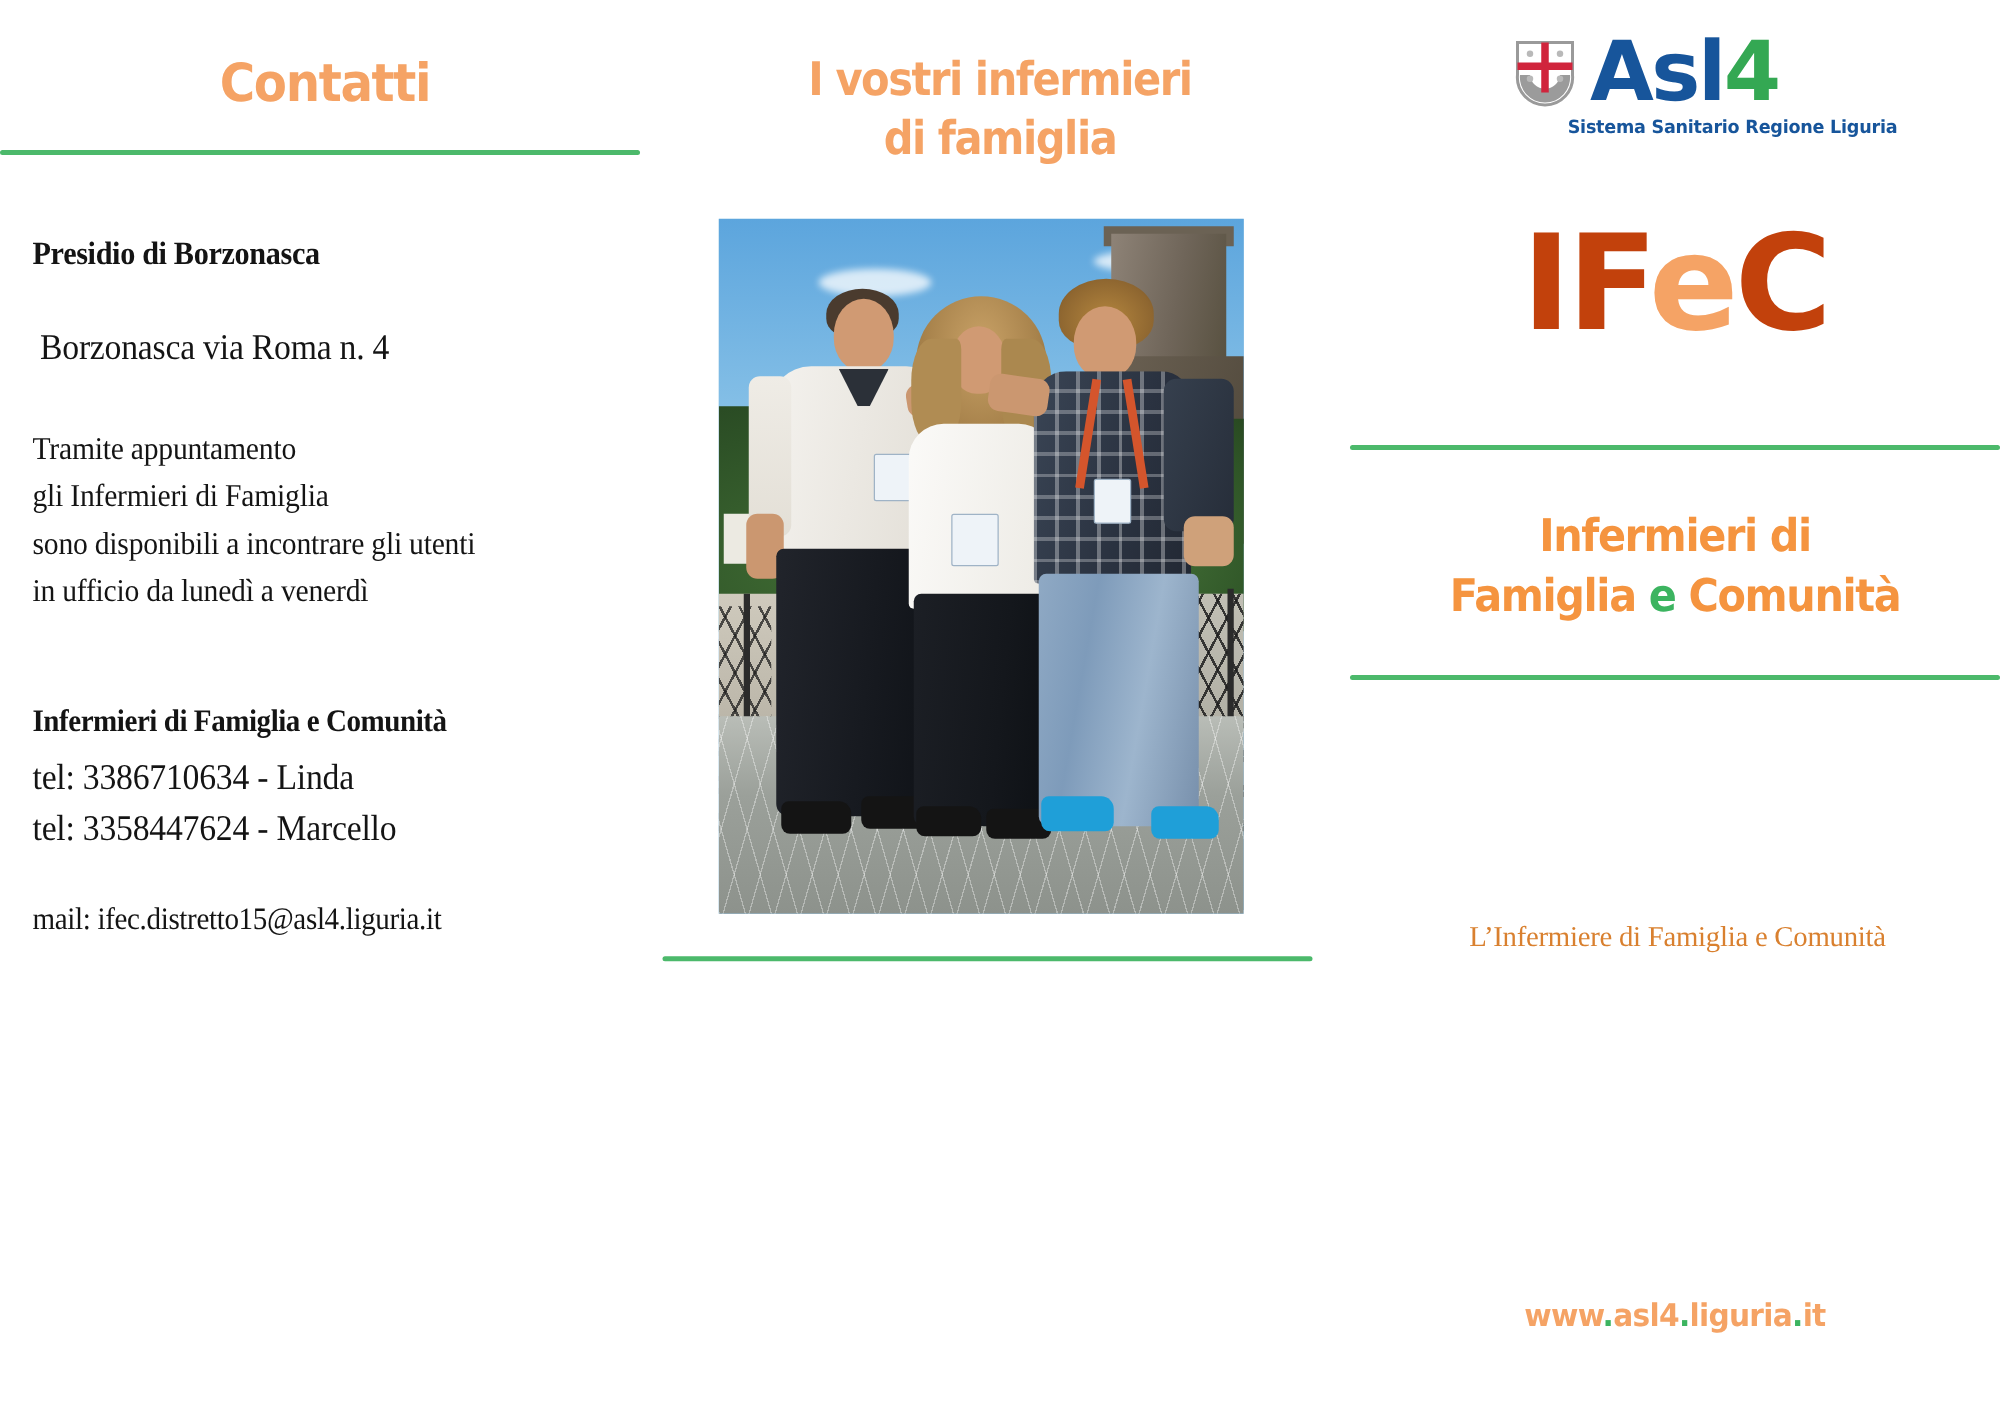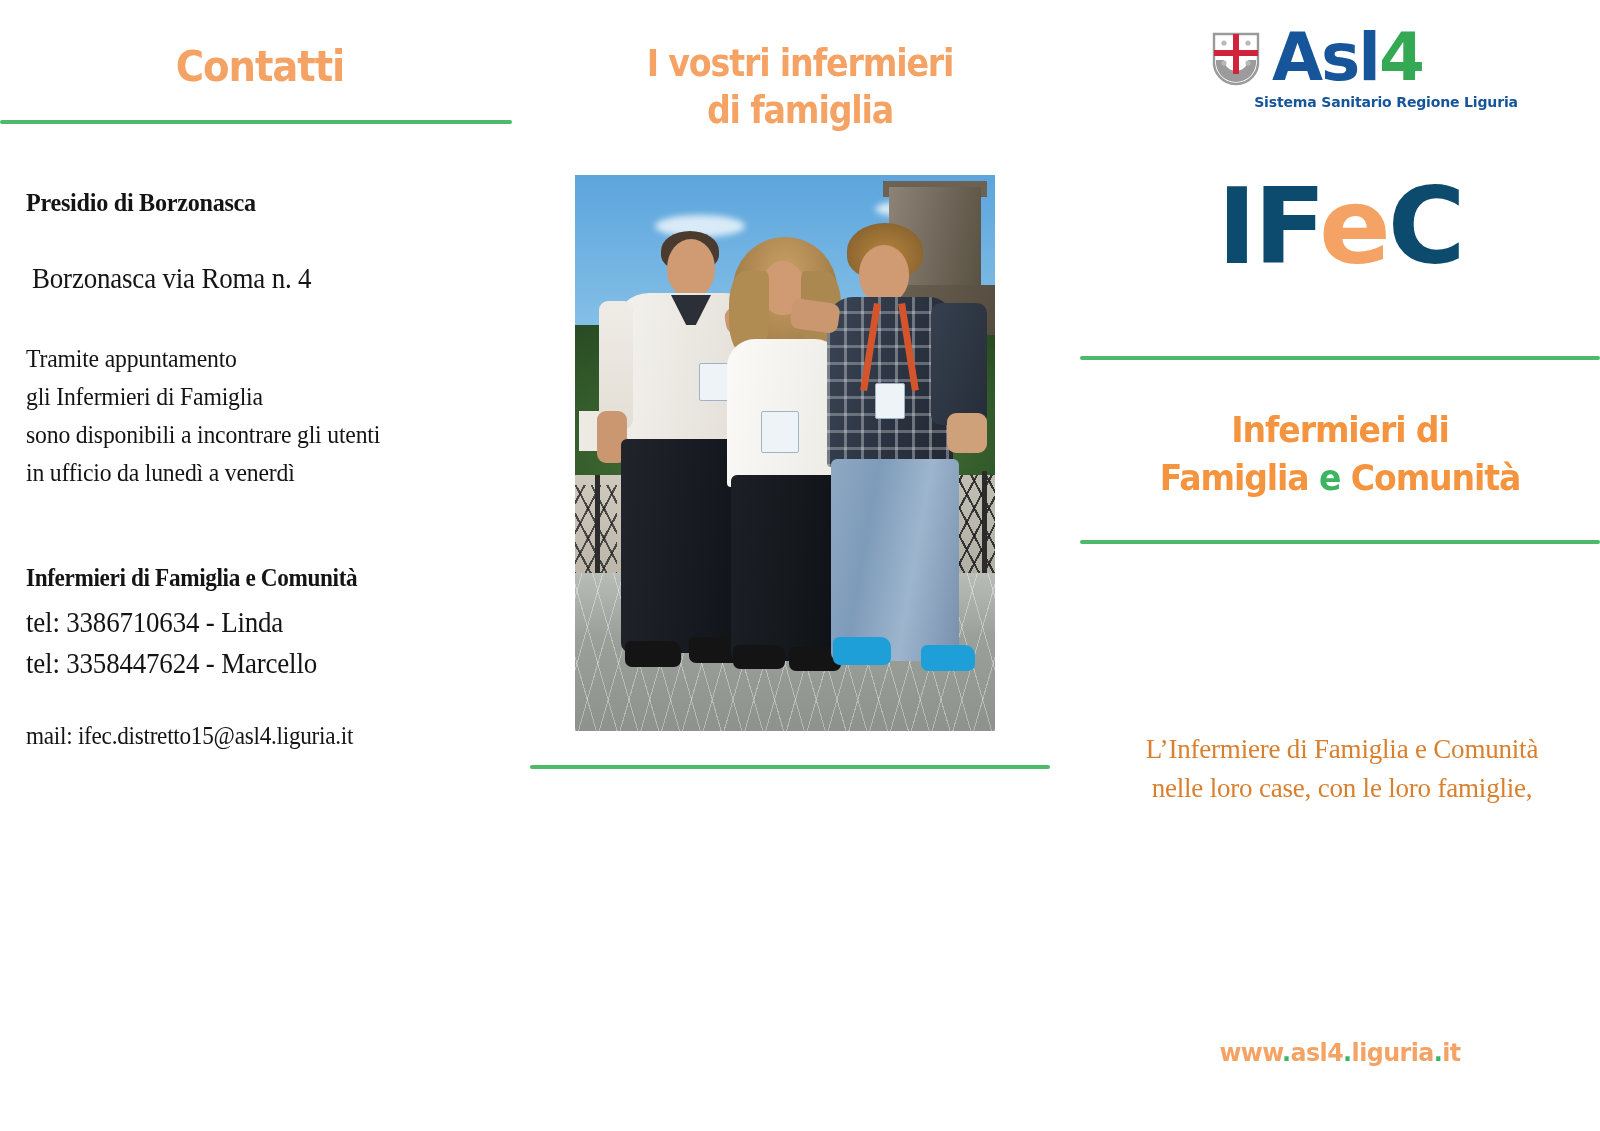--- a/index.html
+++ b/index.html
@@ -288,21 +288,21 @@
     left: 0;
     top: 168px;
     width: 520px;
     text-align: center;
     font-family: "DejaVu Sans", sans-serif;
     font-weight: bold;
     font-size: 106px;
     letter-spacing: -3px;
     line-height: 118px;
   }
-  .ifec-green { color: #0c4a6e; }
+  .ifec-green { color: #c2410c; }
   .ifec-orange { color: #f5a365; }
   #right-rule-1 {
     left: 0px;
     top: 356px;
     width: 520px;
   }
   #ifec-subtitle {
     position: absolute;
     left: 0;
     top: 406px;
@@ -322,21 +322,21 @@
     top: 540px;
     width: 520px;
   }
   #ifec-paragraph {
     position: absolute;
     left: 8px;
     top: 730px;
     width: 508px;
     text-align: center;
     font-family: "Liberation Serif", serif;
-    font-size: 27px;
+    font-size: 23px;
     line-height: 39px;
     color: #d9802f;
     letter-spacing: -0.2px;
   }
   #website-url {
     position: absolute;
     left: 0;
     top: 1038px;
     width: 520px;
     text-align: center;
@@ -489,17 +489,16 @@
   <div class="rule" id="right-rule-1"></div>
 
   <div id="ifec-subtitle">
     <span>Infermieri di</span><br><span>Famiglia </span><span class="sub-e">e</span><span> Comunità</span>
   </div>
 
   <div class="rule" id="right-rule-2"></div>
 
   <div id="ifec-paragraph">
     <div>L’Infermiere di Famiglia e Comunità</div>
-    <div>nelle loro case, con le loro famiglie,</div>
   </div>
 
   <div id="website-url"><span>www</span><span class="url-dot">.</span><span>asl4</span><span class="url-dot">.</span><span>liguria</span><span class="url-dot">.</span><span>it</span></div>
 </div>
 
 </body></html>

